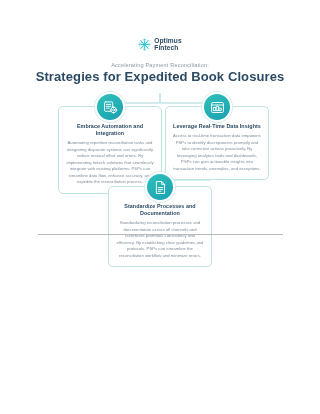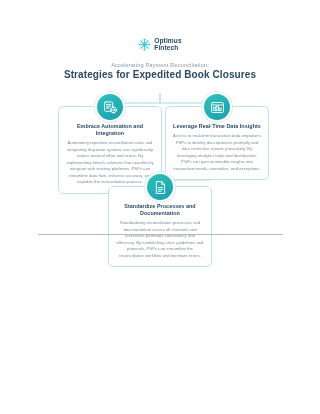--- a/index.html
+++ b/index.html
@@ -60,21 +60,21 @@
     font-size: 5.6px;
     color: #8a9aa6;
     letter-spacing: 0.15px;
   }
   .main-title {
     position: absolute;
     top: 69px;
     left: 0;
     width: 320px;
     text-align: center;
-    font-size: 10px;
+    font-size: 13px;
     font-weight: bold;
     color: #2b4a63;
     letter-spacing: 0.1px;
   }
 
   
   .connectors {
     position: absolute;
     top: 0; left: 0;
     width: 320px;

